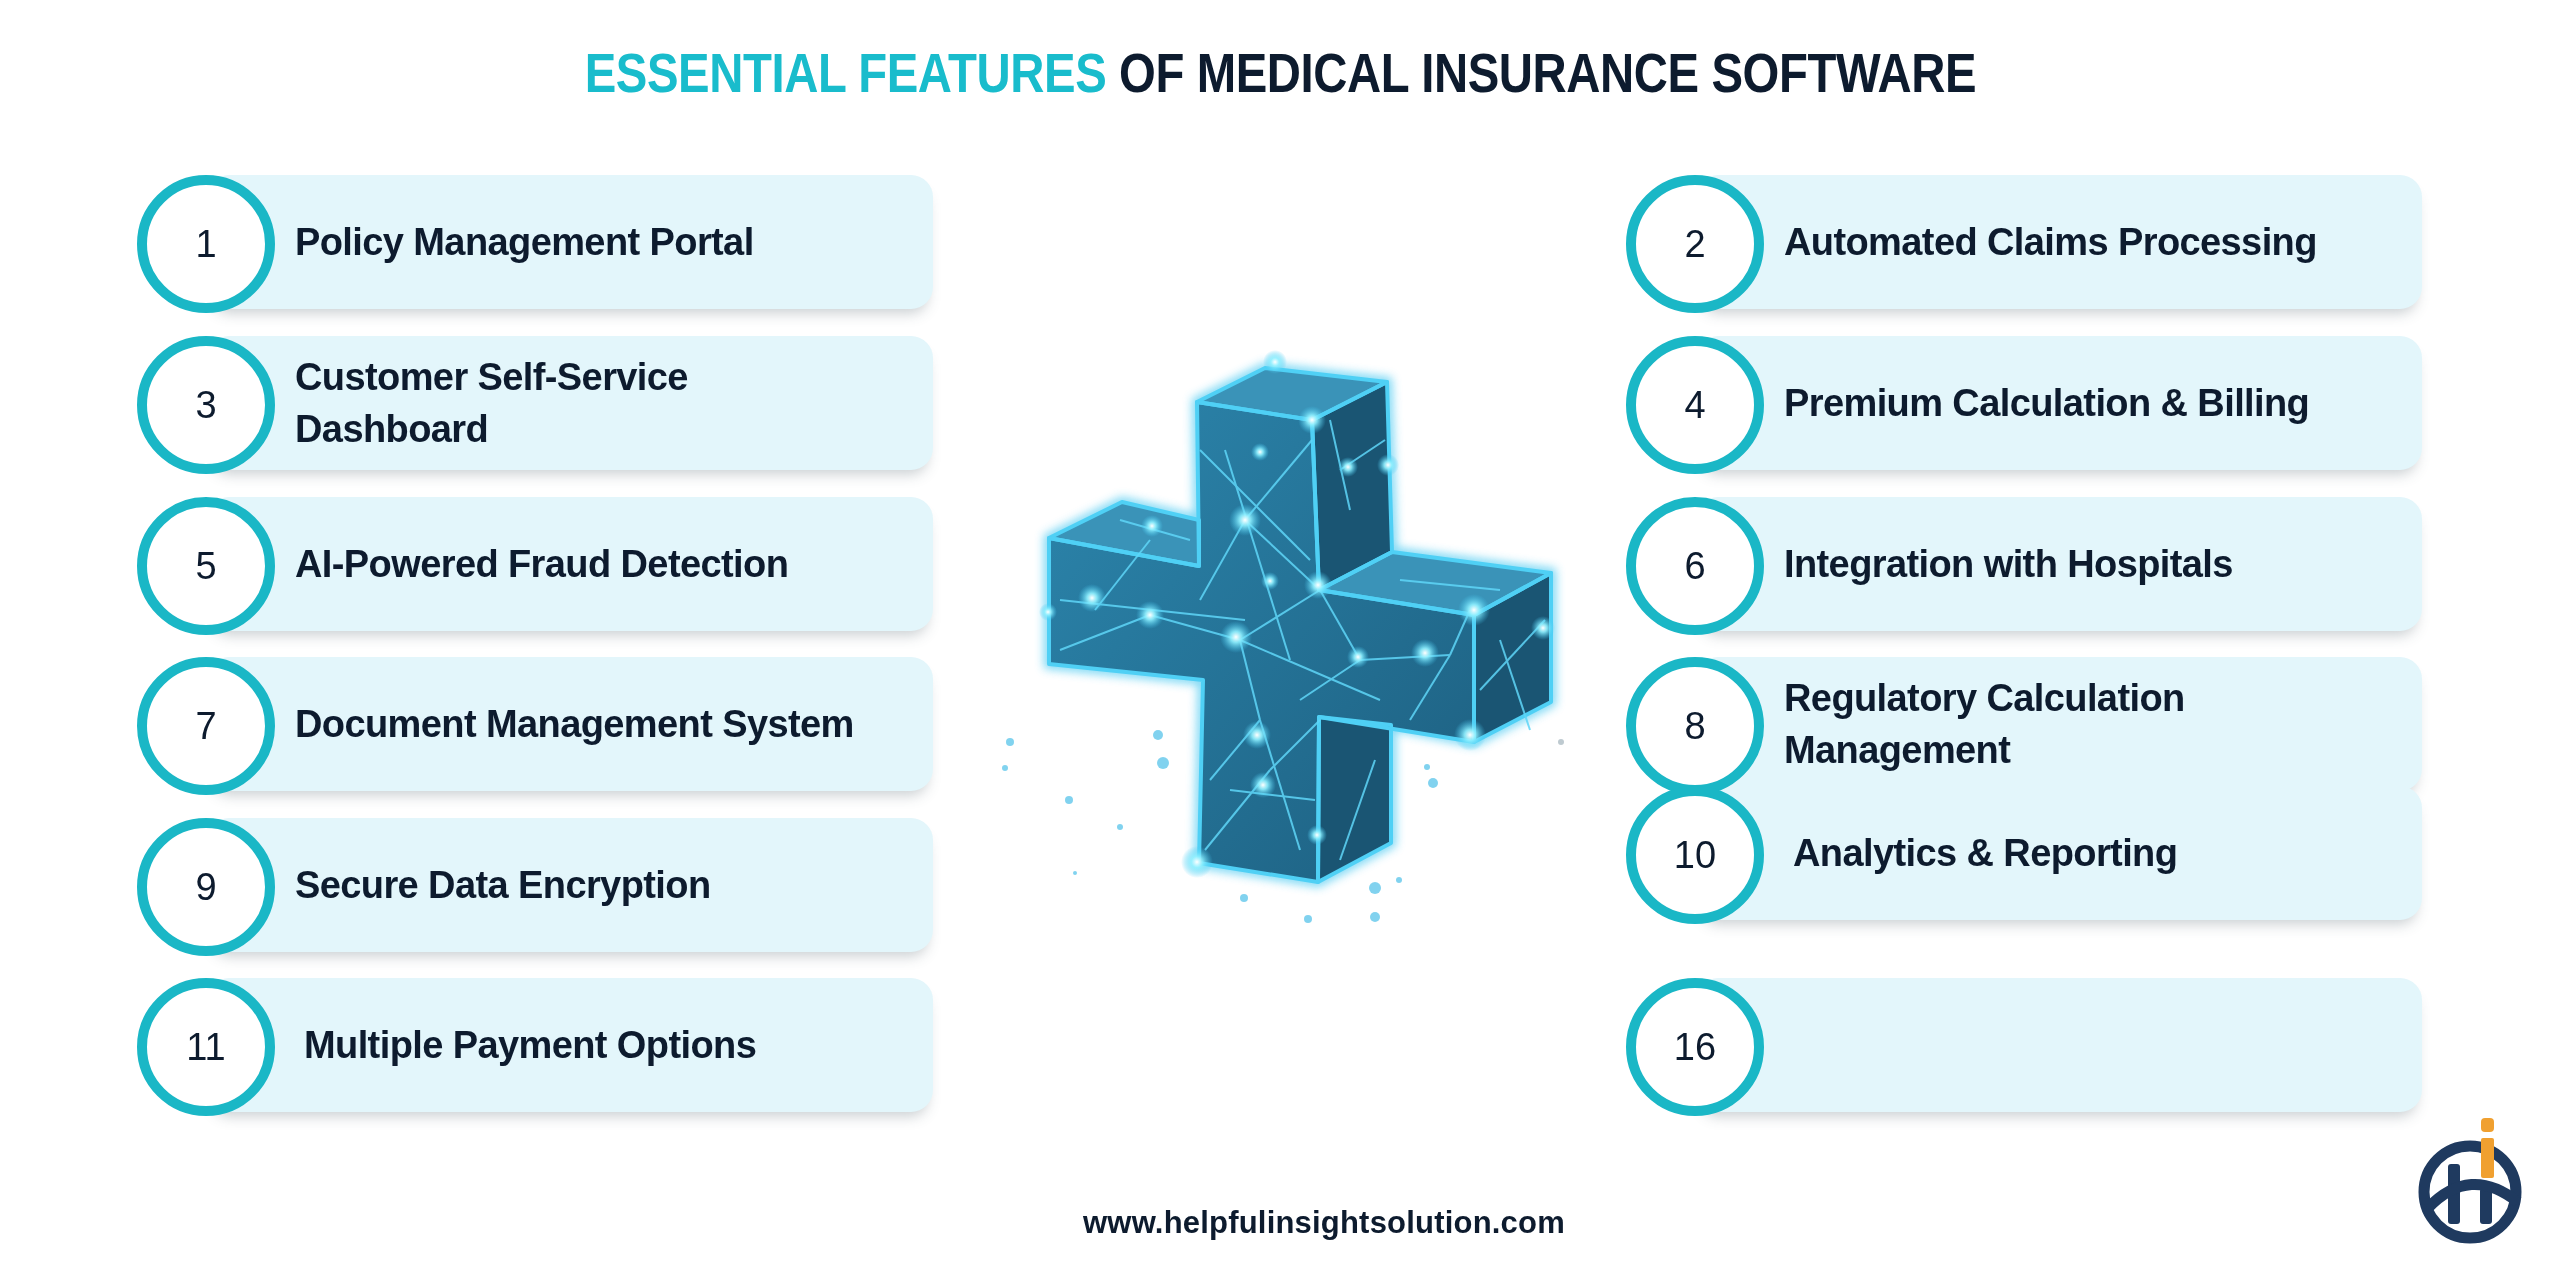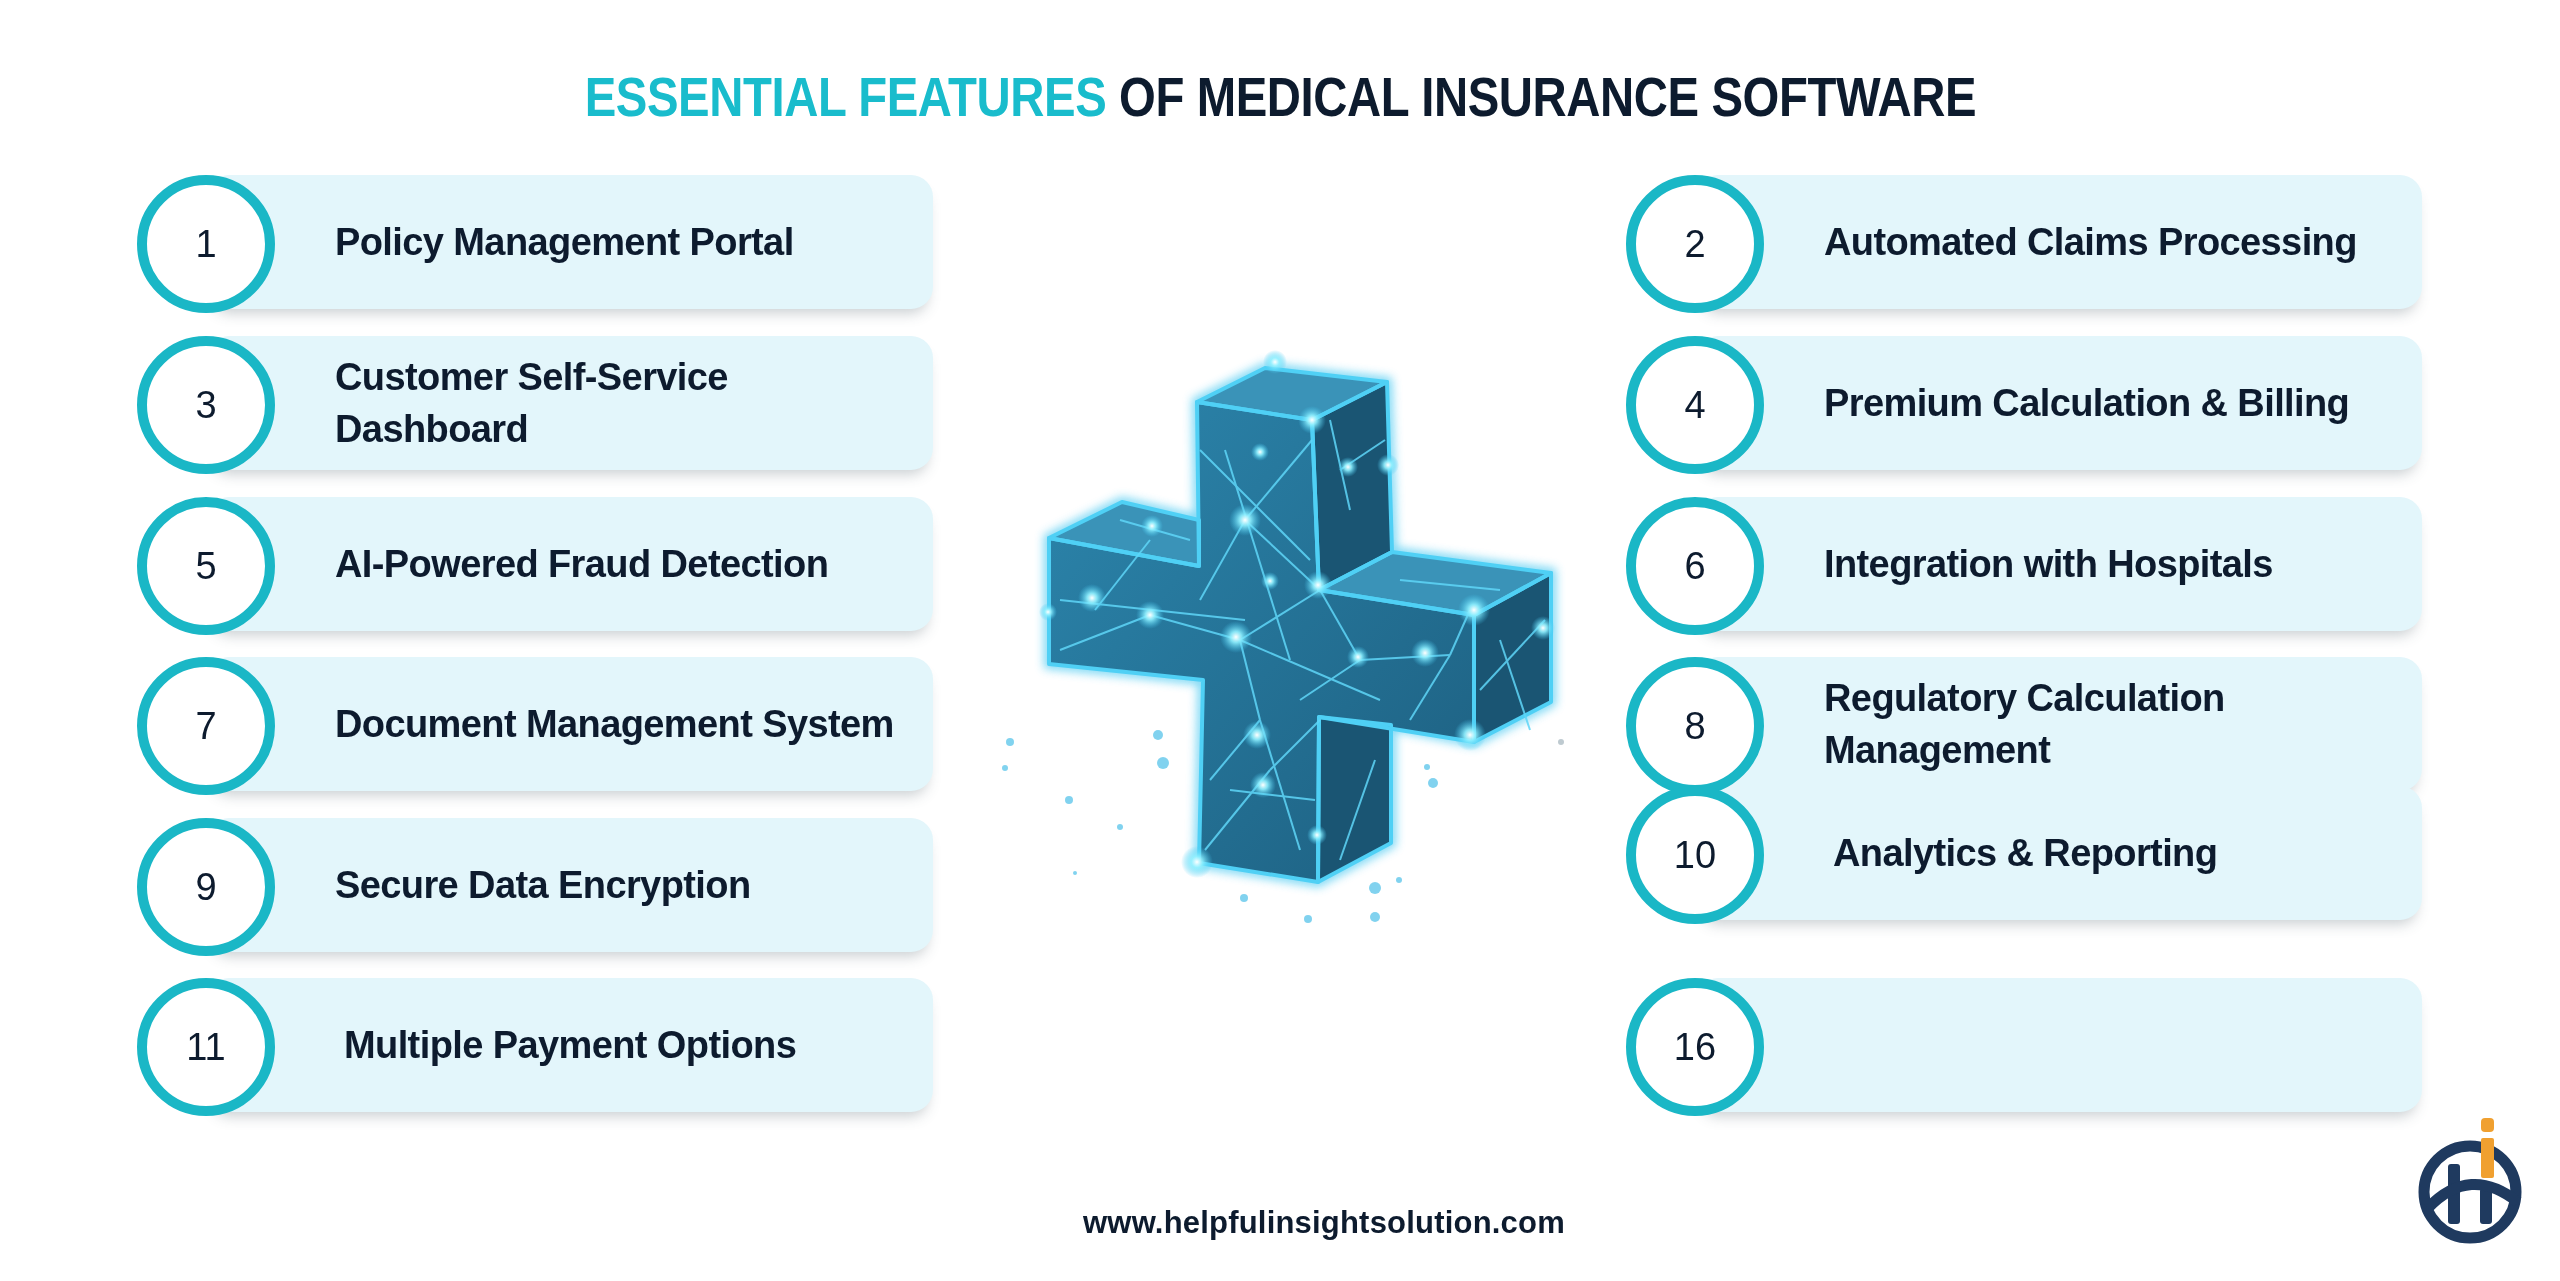--- a/index.html
+++ b/index.html
@@ -1,39 +1,39 @@
 <!DOCTYPE html>
 <html><head>
 <meta charset="utf-8">
 <style>
   html, body { margin: 0; padding: 0; background: #ffffff; }
   body { width: 2560px; height: 1281px; position: relative; overflow: hidden;
          font-family: "Liberation Sans", "DejaVu Sans", sans-serif; color: #0d1b2e; }
 
-  .title-wrap { position: absolute; left: 0; top: 40px; width: 2560px; text-align: center; margin-top: 24px; }
+  .title-wrap { position: absolute; left: 0; top: 40px; width: 2560px; text-align: center; }
   .title { display: inline-block; font-weight: 700; font-size: 56px; line-height: 66px;
            letter-spacing: -0.5px; transform: scaleX(0.845); transform-origin: center; white-space: nowrap; }
   .title .accent { color: #19bccc; }
   .title .rest { color: #0d1b2e; }
 
   .row { position: absolute; height: 138px; }
   .row.left { left: 137px; width: 796px; }
   .row.right { left: 1626px; width: 796px; }
 
   .card { position: absolute; left: 70px; right: 0; top: 0; bottom: 4px;
           background: #e3f6fb; border-radius: 22px;
           box-shadow: 0 10px 14px -6px rgba(60,80,90,0.28); }
   .badge { position: absolute; left: 0; top: 0; width: 138px; height: 138px; box-sizing: border-box;
            border: 10px solid #1ab7c6; border-radius: 50%; background: #ffffff;
            display: flex; align-items: center; justify-content: center;
            font-size: 38px; font-weight: 500; color: #0d1b2e; z-index: 2; }
   .label { position: absolute; left: 158px; right: 20px; top: 0; bottom: 4px;
            display: flex; align-items: center;
            font-size: 38px; font-weight: 700; line-height: 52px; letter-spacing: -0.6px;
-           color: #0d1b2e; z-index: 2; margin-left: 40px; }
+           color: #0d1b2e; z-index: 2; }
   .label.indent { left: 167px; }
 
   .cross { position: absolute; left: 990px; top: 340px; width: 600px; height: 600px; }
 
   .footer { position: absolute; left: 0; width: 2560px; top: 1205px; text-align: center;
             font-size: 31px; font-weight: 700; color: #0d1b2e; letter-spacing: 0.2px; padding-left: 44px; }
 
   .logo { position: absolute; left: 2410px; top: 1112px; width: 130px; height: 140px; }
 </style>
 </head>

